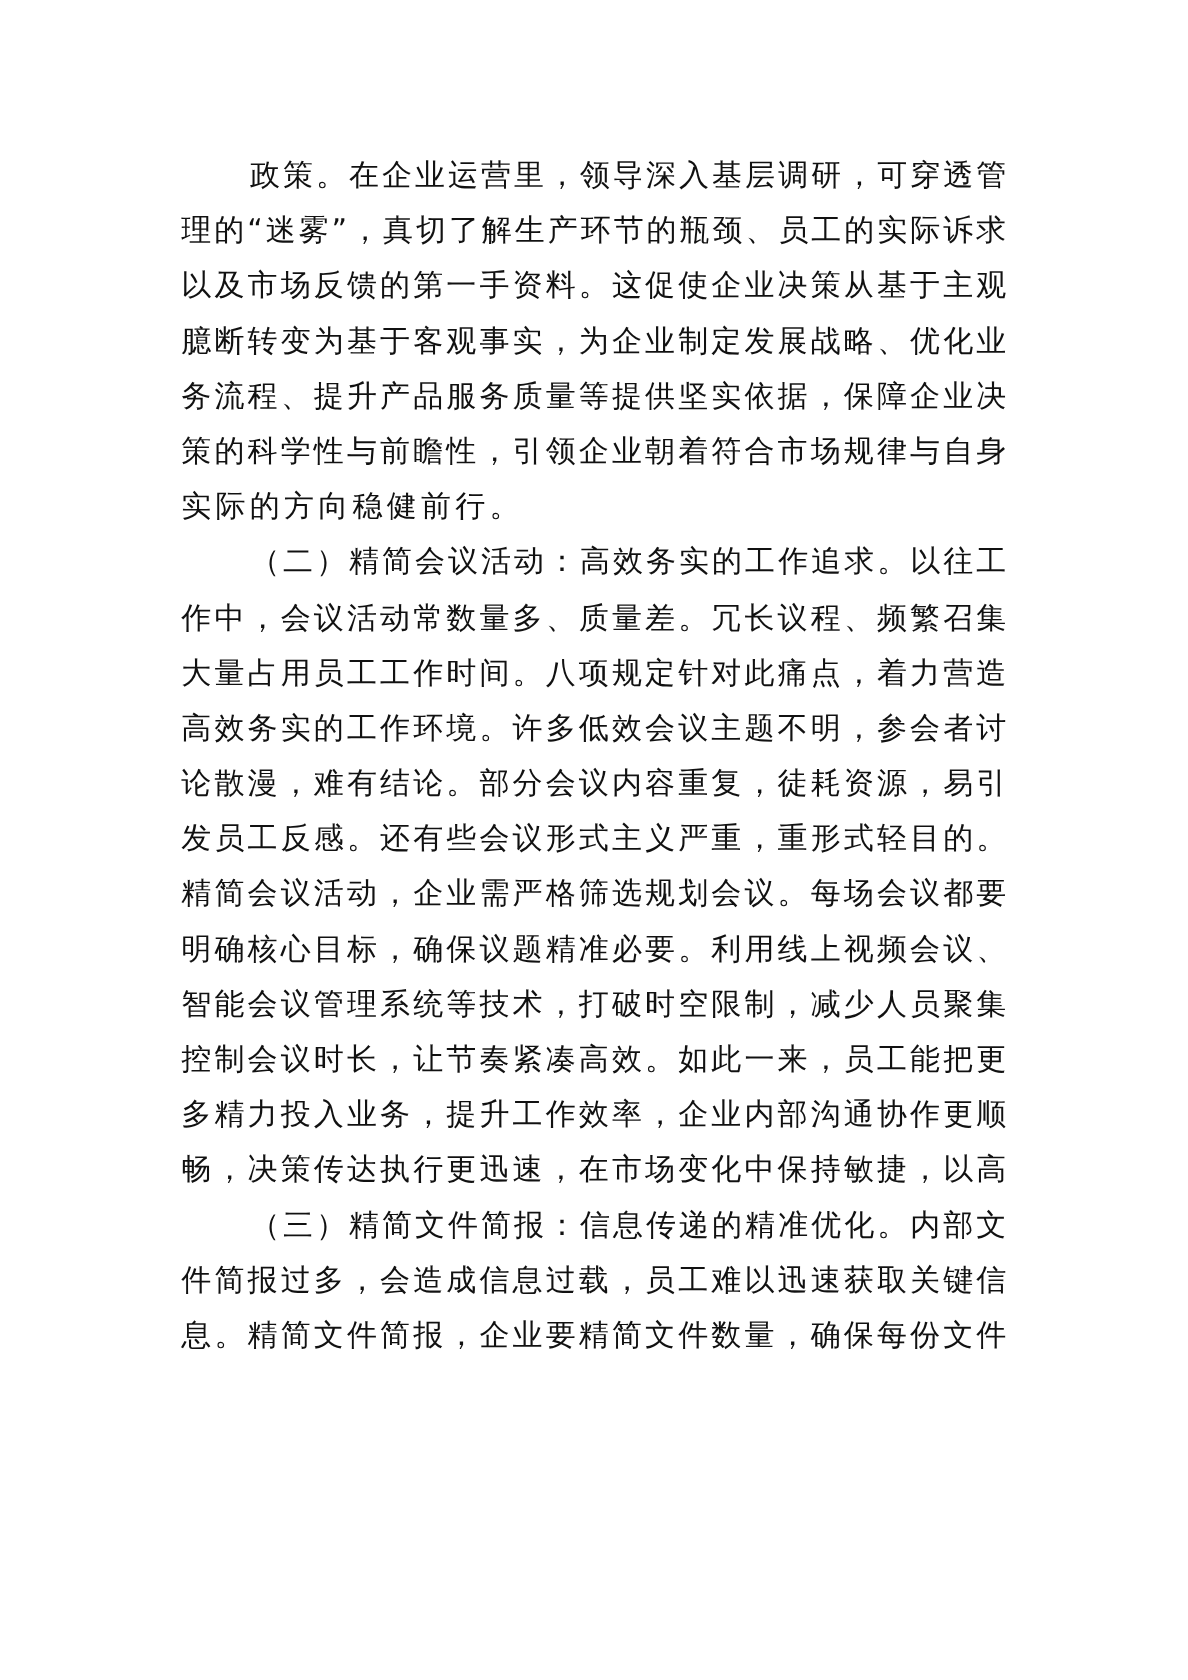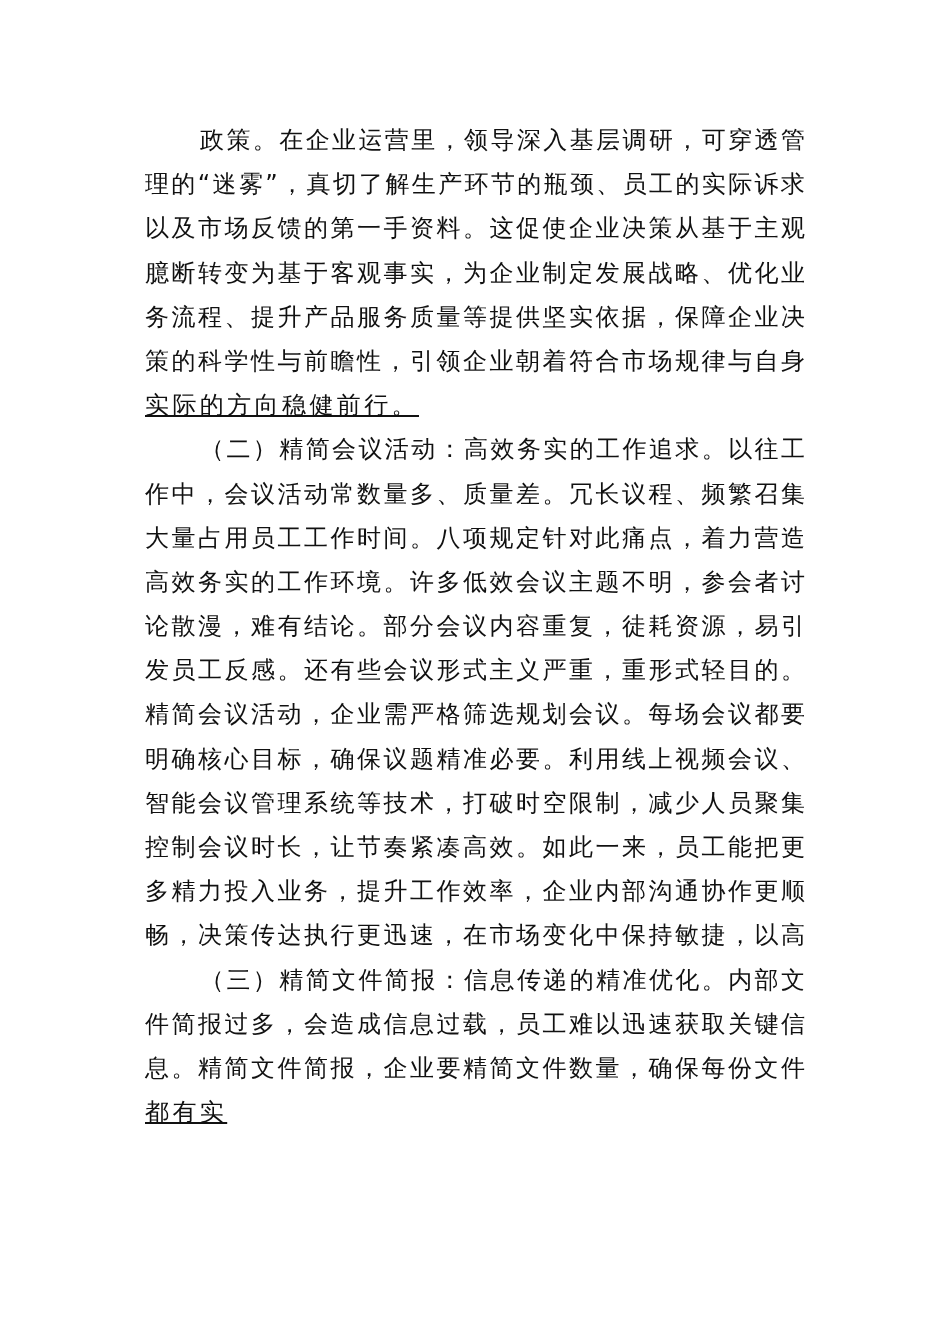--- a/index.html
+++ b/index.html
@@ -12,21 +12,21 @@
     position: absolute; left: 145px; top: 118px; width: 660px;
     font-family: "DejaVu Sans", "Liberation Sans", sans-serif;
     font-size: 24px; color: #111111;
   }
   .line {
     height: 44.2px; line-height: 44.2px;
     white-space: nowrap;
     text-align: justify; text-align-last: justify;
     letter-spacing: 0px;
   }
-  .line.last { text-align-last: left; letter-spacing: 3.4px; text-decoration: underline; }
+  .line.last { text-align-last: left; letter-spacing: 3.4px; }
   .line.indent { padding-left: 55px; }
 </style>
 </head>
 <body>
 
 <div class="page">
   <div class="text-block">
 
     <div>
       <div class="line indent" style="display: flex; justify-content: space-between;">
@@ -591,17 +591,16 @@
           <span>数</span>
           <span>量</span>
           <span>，</span>
           <span>确</span>
           <span>保</span>
           <span>每</span>
           <span>份</span>
           <span>文</span>
           <span>件</span>
         </div>
-      <div class="line last">都有实</div>
     </div>
 
   </div>
 </div>
 
 </body></html>

